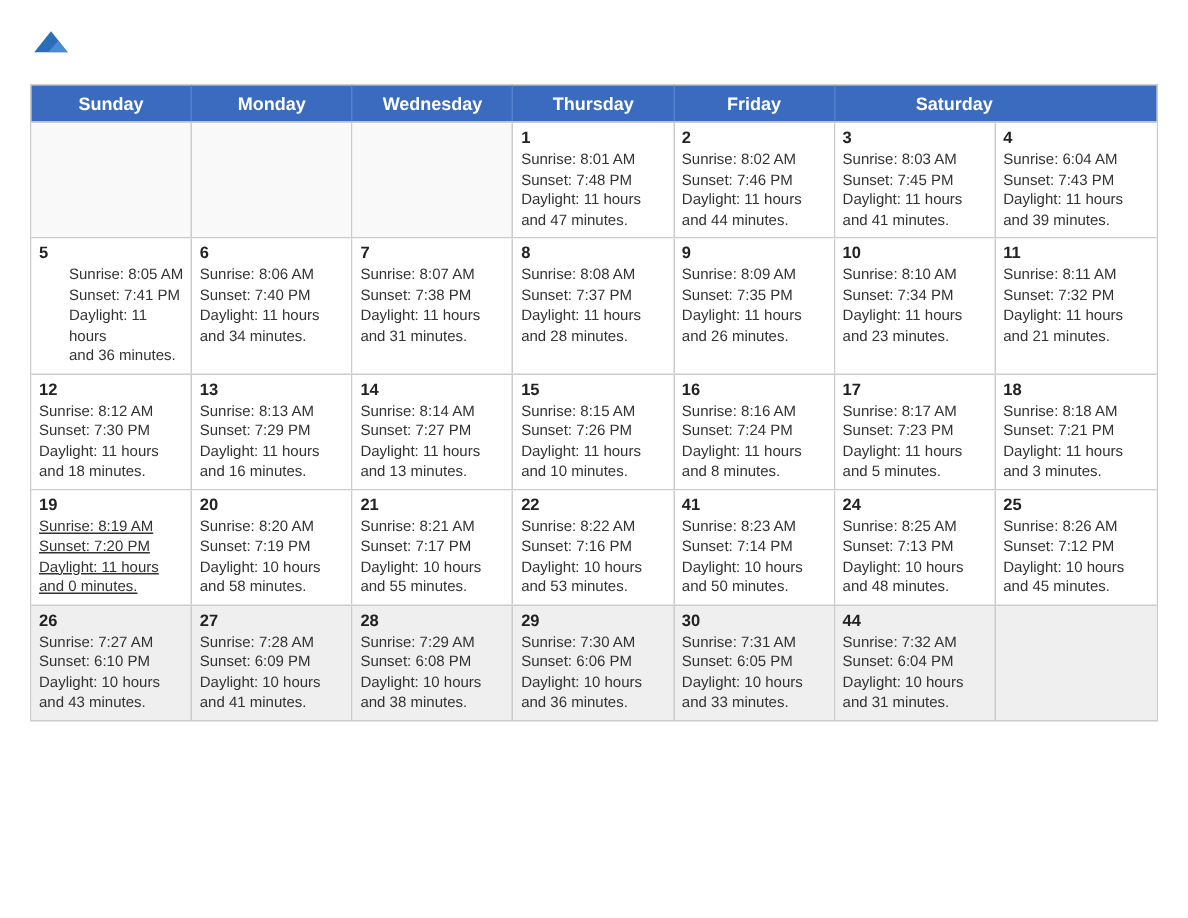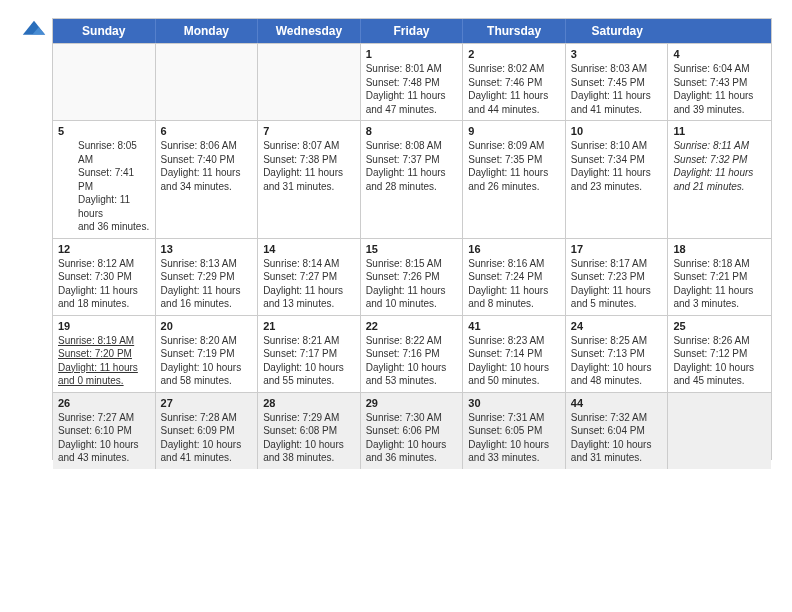--- a/index.html
+++ b/index.html
@@ -8,20 +8,21 @@
       height: 612px;
       font-family: Arial, Helvetica, sans-serif;
       background: #fff;
       overflow: hidden;
     }
     .page {
       width: 792px;
       height: 460px;
       padding: 18px 20px 0 20px;
       display: flex;
+      flex-direction: column;
     }
     .header {
       display: flex;
       justify-content: space-between;
       align-items: flex-start;
       margin-bottom: 10px;
     }
     .logo {
       display: flex;
       align-items: center;
@@ -72,21 +73,21 @@
       background: #3a6bbf;
     }
     .day-header {
       color: #fff;
       font-size: 12px;
       font-weight: bold;
       text-align: center;
       padding: 5px 2px;
       border-right: 1px solid #5580cc;
     }
-    .day-header:last-child { border-right: none; }
+    .day-header:last-child { border-right: none; text-align: right; }
     .calendar-body {
       display: flex;
       flex-direction: column;
       flex: 1;
     }
     .week-row {
       display: grid;
       grid-template-columns: repeat(7, 1fr);
       flex: 1;
       border-top: 1px solid #ccc;
@@ -136,22 +137,22 @@
       <div class="main-title"></div>
       <div class="subtitle"></div>
     </div>
   </div>
 
   <div class="calendar">
     <div class="day-headers">
     <div class="day-header">Sunday</div>
         <div class="day-header">Monday</div>
         <div class="day-header">Wednesday</div>
+        <div class="day-header">Thursday</div>
         <div class="day-header">Friday</div>
-        <div class="day-header">Thursday</div>
         <div class="day-header">Saturday</div>
       </div>
     <div class="calendar-body">
     <div class="week-row">
           <div class="cell empty"></div>
           <div class="cell empty"></div>
           <div class="cell empty"></div>
           <div class="cell">
             <div class="cell-date">1</div>
             <div class="cell-info" style="white-space: pre-line;">Sunrise: 8:01 AM
@@ -219,21 +220,21 @@
           </div>
           <div class="cell">
             <div class="cell-date">10</div>
             <div class="cell-info" style="white-space: pre-line;">Sunrise: 8:10 AM
 Sunset: 7:34 PM
 Daylight: 11 hours
 and 23 minutes.</div>
           </div>
           <div class="cell">
             <div class="cell-date">11</div>
-            <div class="cell-info" style="white-space: pre-line; font-style: italic;">Sunrise: 8:11 AM
+            <div class="cell-info" style="white-space: pre-line;">Sunrise: 8:11 AM
 Sunset: 7:32 PM
 Daylight: 11 hours
 and 21 minutes.</div>
           </div>
         </div>
         <div class="week-row">
           <div class="cell">
             <div class="cell-date">12</div>
             <div class="cell-info" style="white-space: pre-line;">Sunrise: 8:12 AM
 Sunset: 7:30 PM

